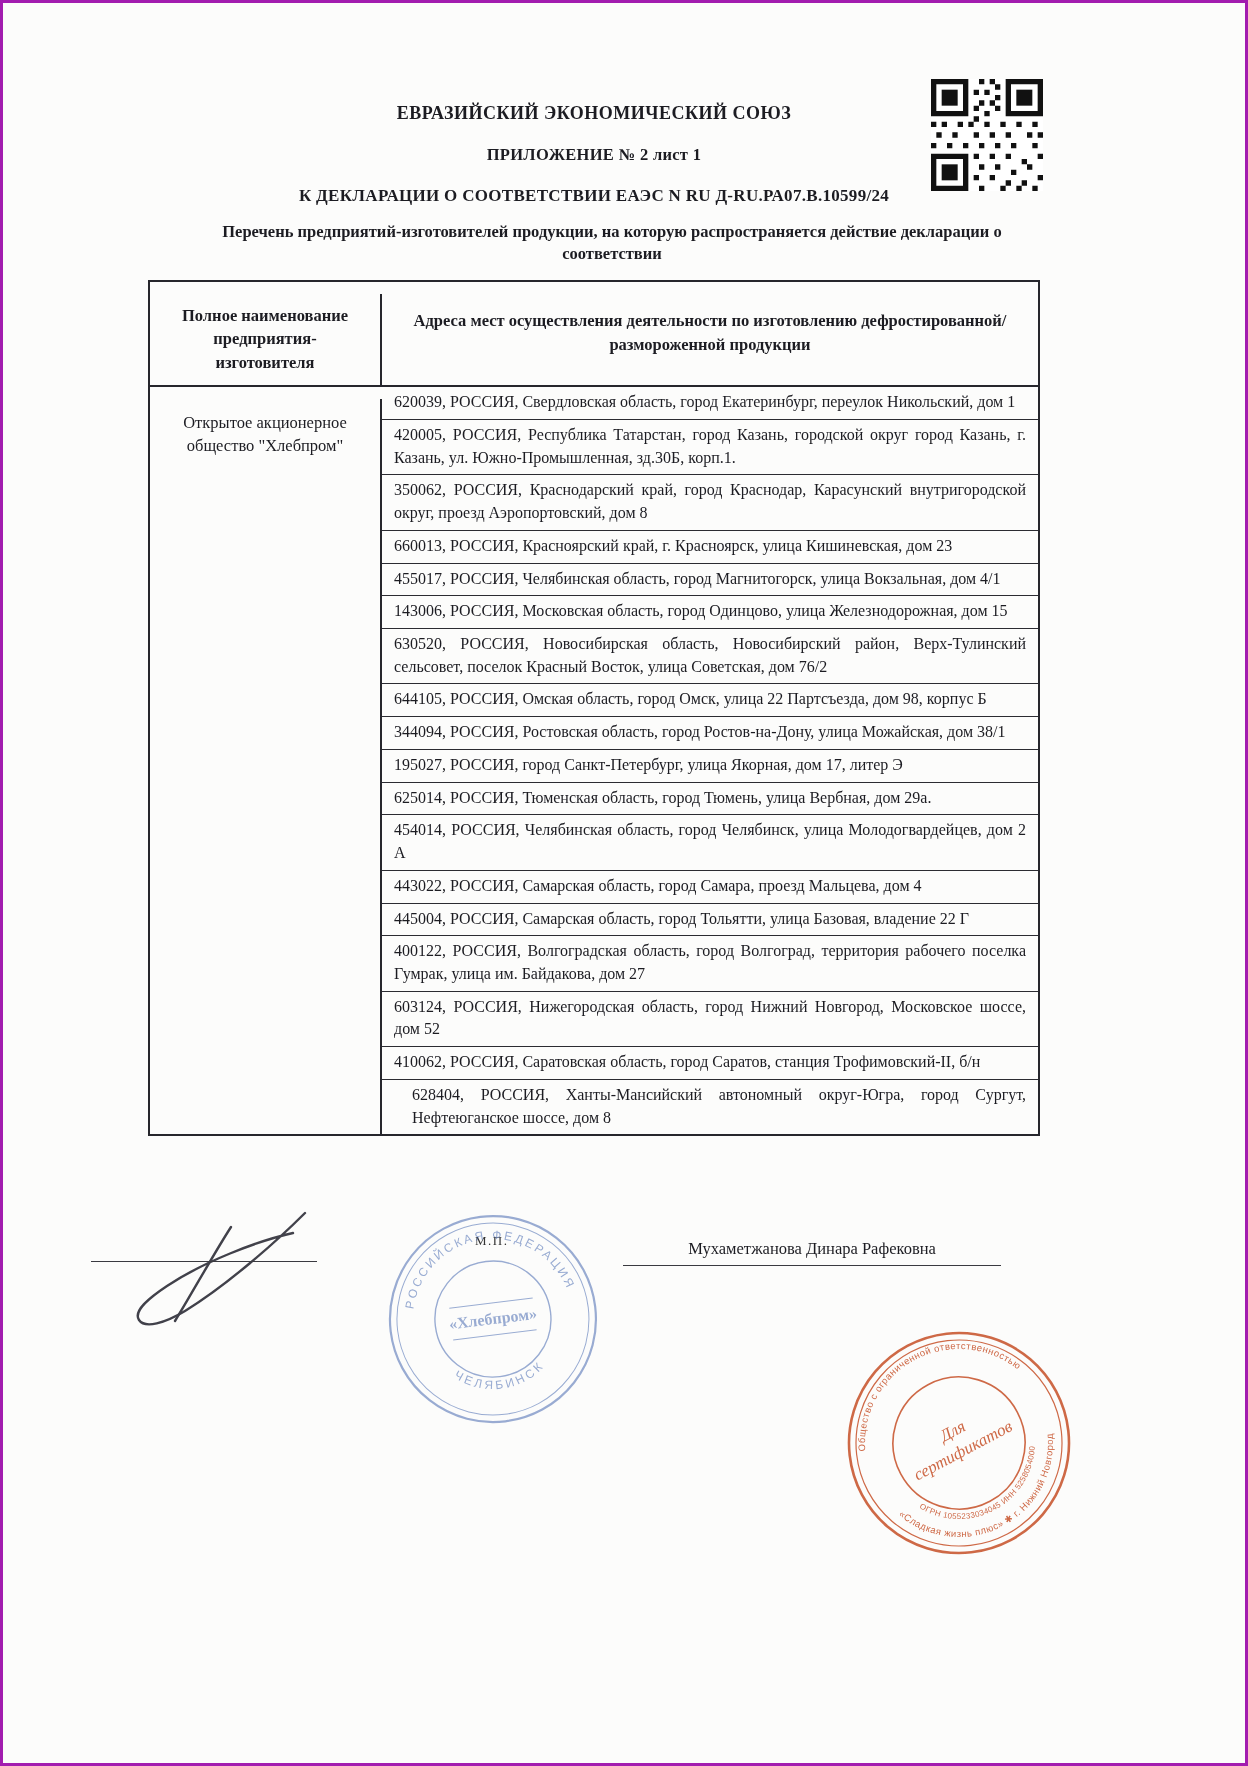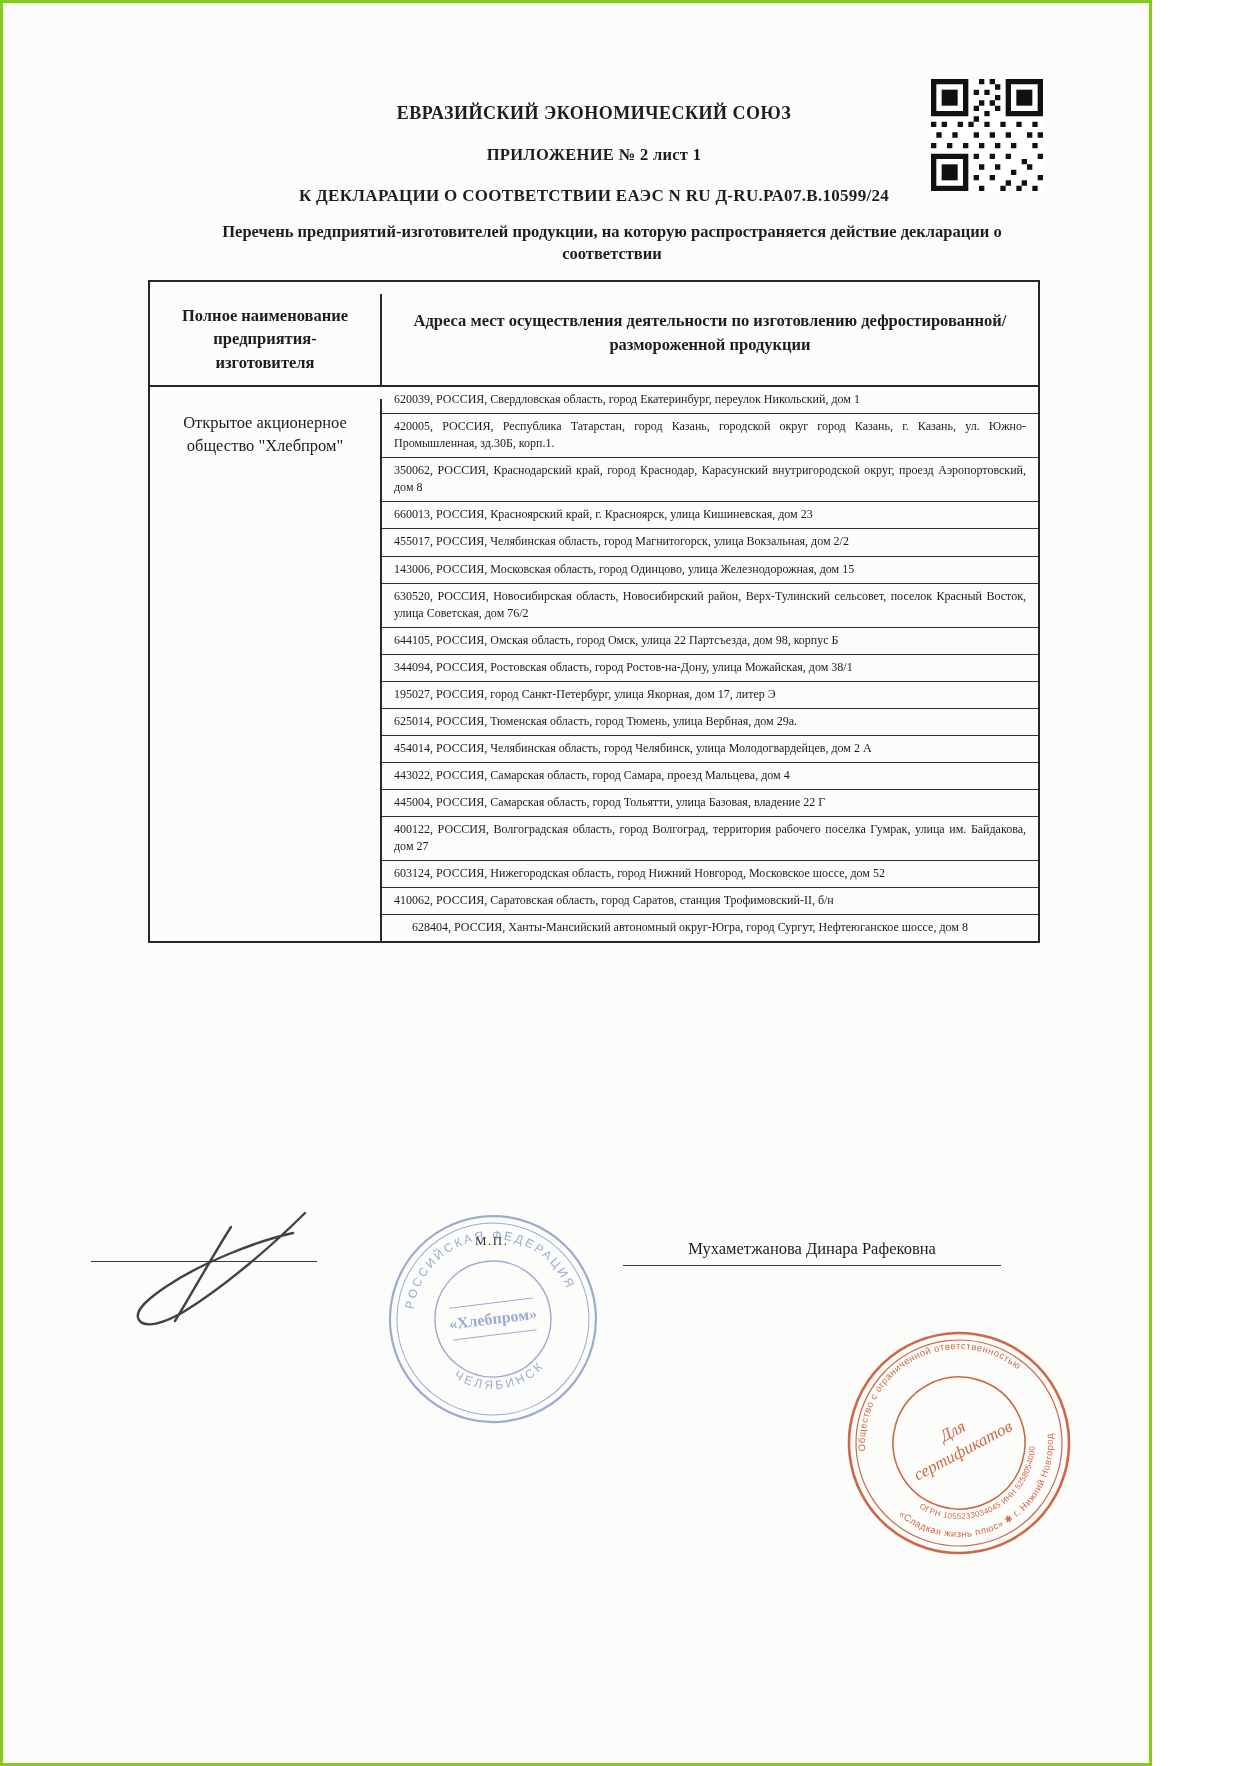--- a/index.html
+++ b/index.html
@@ -1,21 +1,21 @@
 <!DOCTYPE html>
 <html><head>
 <meta charset="utf-8">
 <style>
   * { margin:0; padding:0; box-sizing:border-box; }
   html,body { background:#ffffff; }
   body { font-family:"Liberation Serif", serif; color:#1c1c22; }
 
   .page {
-    position:relative; width:1152px; height:1766px;
-    background:#fcfcfb; border:3px solid #84cc16; overflow:hidden;
+    position:relative; width:1248px; height:1766px;
+    background:#fcfcfb; border:3px solid #a21caf; overflow:hidden;
   }
 
   .content { position:absolute; left:145px; top:100px; width:892px; }
 
   .t1 { text-align:center; font-weight:bold; font-size:18px; letter-spacing:.5px; }
   .t2 { text-align:center; font-weight:bold; font-size:16.5px; margin-top:21px; letter-spacing:.3px; }
   .t3 { text-align:center; font-weight:bold; font-size:17px; margin-top:21px; letter-spacing:.3px; }
   .subtitle { text-align:center; font-weight:bold; font-size:16.5px; margin-top:15px; line-height:1.35;margin-left:36px; }
 
   .qr { position:absolute; left:928px; top:76px; width:112px; height:112px; }
@@ -29,21 +29,21 @@
   }
   .thead .col2 {
     flex:1; padding:24px 16px; text-align:center; font-weight:bold;
     font-size:16.5px; line-height:1.5; display:flex; align-items:center; justify-content:center;
   }
   .tbody { display:flex; align-items:stretch; }
   .tbody .col1 { padding:12px 10px; text-align:center; font-size:16.5px; line-height:1.4; }
   .rows { flex:1; }
   .row {
     border-bottom:1.6px solid #2b2b31; padding:4px 12px 5px;
-    font-size:12px; line-height:1.42; text-align:justify;
+    font-size:16px; line-height:1.42; text-align:justify;
   }
   .row:last-child { border-bottom:none;margin-left:18px; }
 
   .footer { position:absolute; left:0; top:1200px; width:1248px; height:566px; }
   .sig-line { position:absolute; left:88px; top:58px; width:226px; border-top:1.6px solid #3a3a40; }
   .signature-svg { position:absolute; left:102px; top:2px; }
   .mp { position:absolute; left:472px; top:30px; font-size:13px; letter-spacing:1.5px; color:#333; }
   .signer { position:absolute; left:620px; top:36px; width:378px; text-align:center; font-size:16.5px; }
   .signer-line { position:absolute; left:620px; top:62px; width:378px; border-top:1.6px solid #3a3a40; }
 
@@ -81,21 +81,21 @@
 изготовителя</div>
         <div class="col2">Адреса мест осуществления деятельности по изготовлению дефростированной/размороженной продукции</div>
       </div>
       <div class="tbody">
         <div class="col1">Открытое акционерное общество "Хлебпром"</div>
         <div class="rows">
           <div class="row">620039, РОССИЯ, Свердловская область, город Екатеринбург, переулок Никольский, дом 1</div>
           <div class="row">420005, РОССИЯ, Республика Татарстан, город  Казань, городской округ город Казань, г. Казань, ул. Южно-Промышленная, зд.30Б, корп.1.</div>
           <div class="row">350062, РОССИЯ, Краснодарский край, город Краснодар, Карасунский внутригородской округ, проезд Аэропортовский, дом 8</div>
           <div class="row">660013, РОССИЯ, Красноярский край, г. Красноярск, улица Кишиневская, дом 23</div>
-          <div class="row">455017, РОССИЯ, Челябинская область, город Магнитогорск, улица Вокзальная, дом 2/2</div>
+          <div class="row">455017, РОССИЯ, Челябинская область, город Магнитогорск, улица Вокзальная, дом 4/1</div>
           <div class="row">143006, РОССИЯ, Московская область, город Одинцово, улица Железнодорожная, дом 15</div>
           <div class="row">630520, РОССИЯ, Новосибирская область, Новосибирский район, Верх-Тулинский сельсовет, поселок Красный Восток, улица Советская, дом 76/2</div>
           <div class="row">644105, РОССИЯ, Омская область, город Омск, улица 22 Партсъезда, дом 98, корпус Б</div>
           <div class="row">344094, РОССИЯ, Ростовская область, город Ростов-на-Дону, улица Можайская, дом 38/1</div>
           <div class="row">195027, РОССИЯ, город Санкт-Петербург, улица Якорная, дом 17, литер Э</div>
           <div class="row">625014, РОССИЯ, Тюменская область, город Тюмень, улица Вербная, дом 29а.</div>
           <div class="row">454014, РОССИЯ, Челябинская область, город Челябинск, улица Молодогвардейцев, дом 2 А</div>
           <div class="row">443022, РОССИЯ, Самарская область, город Самара, проезд Мальцева, дом 4</div>
           <div class="row">445004, РОССИЯ, Самарская область, город Тольятти, улица Базовая, владение 22 Г</div>
           <div class="row">400122, РОССИЯ, Волгоградская область, город Волгоград, территория рабочего поселка Гумрак, улица им. Байдакова, дом 27</div>

